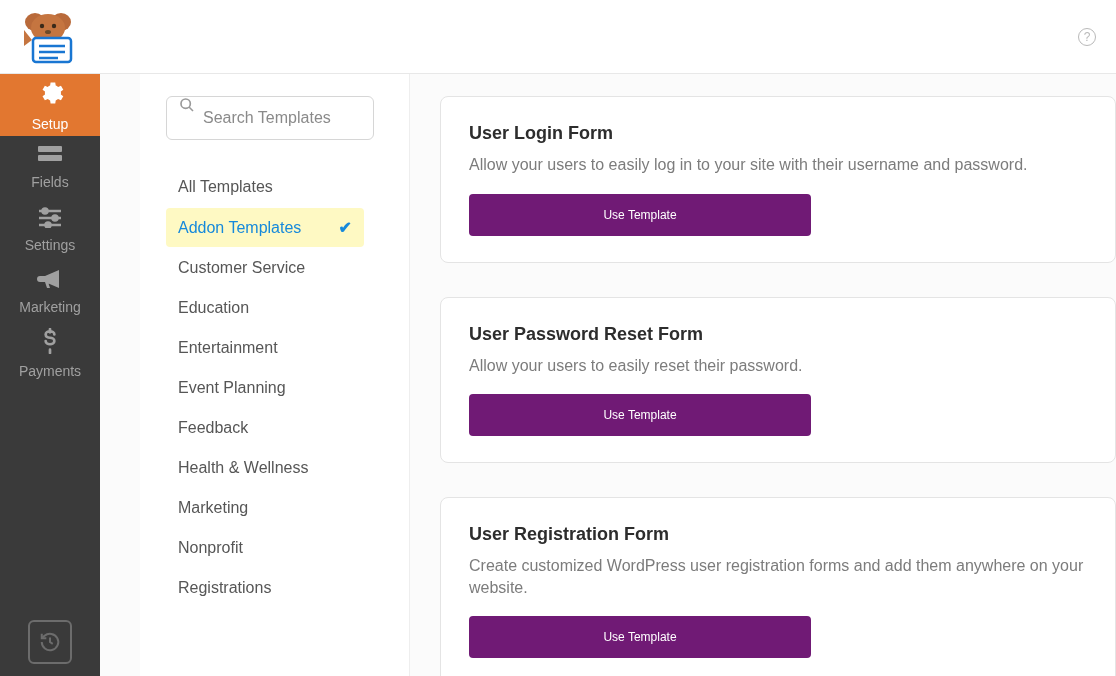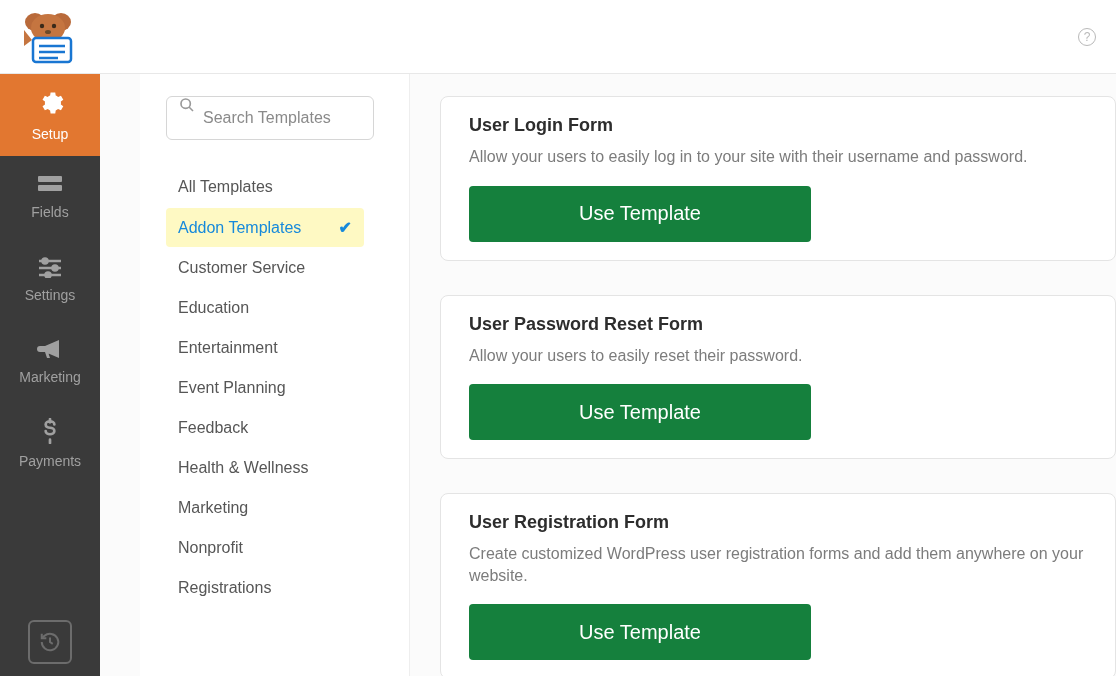--- a/index.html
+++ b/index.html
@@ -44,21 +44,21 @@
     height: calc(676px - 74px);
     background: #3a3a3a;
     display: flex;
     flex-direction: column;
   }
   .nav-item {
     display: flex;
     flex-direction: column;
     align-items: center;
     justify-content: center;
-    height: 82px;
+    height: 62px;
     color: #a0a0a0;
     cursor: pointer;
     font-size: 14px;
   }
   .nav-item.active {
     background: #e27730;
     color: #fff;
   }
   .nav-item .nav-icon {
     margin-bottom: 6px;
@@ -140,44 +140,44 @@
   
   .templates-main {
     flex: 1;
     padding: 22px 0 0 30px;
     overflow: hidden;
   }
   .card {
     border: 1px solid #e4e4e4;
     border-radius: 8px;
     background: #fff;
-    padding: 18px 28px;
+    padding: 26px 28px;
     margin-bottom: 34px;
     width: 100%;
   }
   .card-title {
     font-size: 18px;
     font-weight: 700;
     color: #2d2d2d;
     margin-bottom: 10px;
   }
   .card-desc {
     font-size: 16px;
     color: #7c7c7c;
     margin-bottom: 18px;
     line-height: 1.35;
   }
   .use-btn {
-    background: #15803d;
+    background: #701a75;
     color: #fff;
     border: none;
     border-radius: 4px;
     width: 342px;
-    height: 56px;
-    font-size: 20px;
+    height: 42px;
+    font-size: 12px;
     font-weight: 500;
     cursor: pointer;
   }
 </style>
 </head>
 <body>
 
 <div class="header">
   <div class="logo">
     <svg viewBox="0 0 60 54" width="60" height="54">

